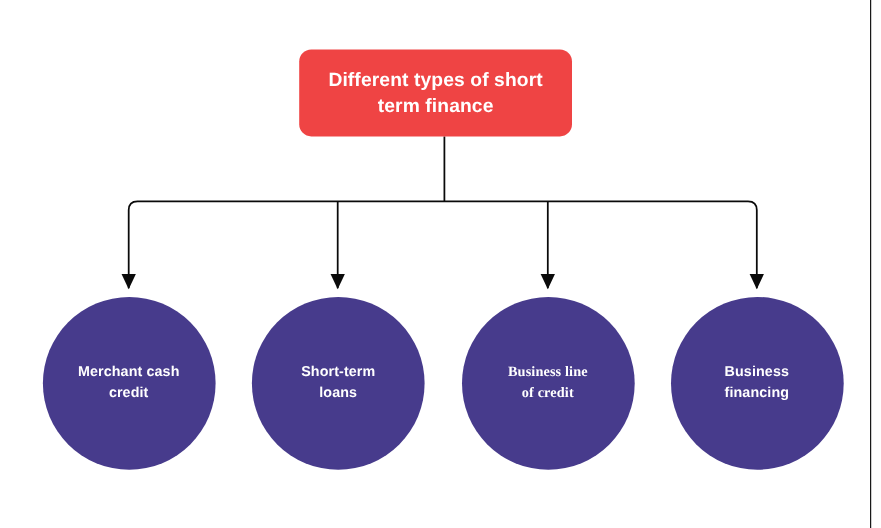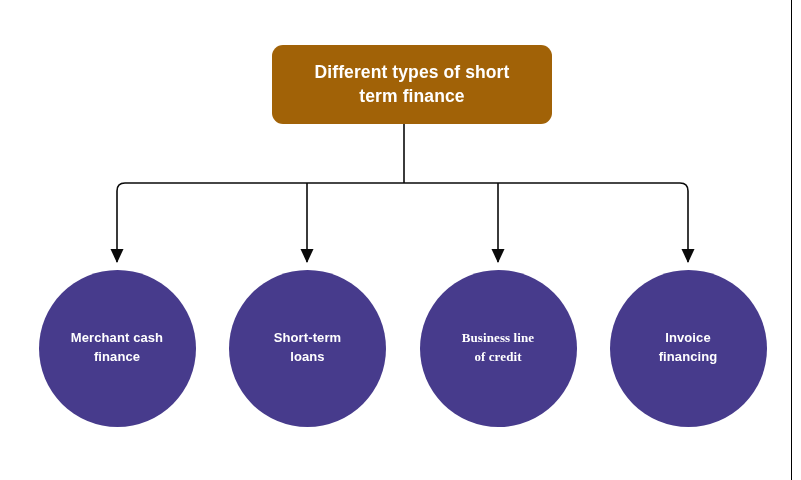--- a/index.html
+++ b/index.html
@@ -31,23 +31,23 @@
     left: 0;
     width: 801px;
     height: 480px;
     pointer-events: none;
   }
   
   .root-box {
     position: absolute;
     left: 272px;
     top: 45px;
-    width: 280px;
+    width: 248px;
     height: 79px;
-    background: #a16207;
+    background: #ef4444;
     border-radius: 11px;
     display: flex;
     align-items: center;
     justify-content: center;
     box-sizing: border-box;
     z-index: 3;
   }
   .root-box-label {
     color: #ffffff;
     font-size: 17.5px;
@@ -104,32 +104,32 @@
     </g>
   </svg>
 
   <div class="root-box">
     <div class="root-box-label">Different types of short
 term finance</div>
   </div>
 
   <div class="leaf-circle" style="left:38.5px; top:269.5px;">
     <div class="leaf-circle-label">Merchant cash
-finance</div>
+credit</div>
   </div>
 
   <div class="leaf-circle" style="left:229px; top:269.5px;align-items:center;">
     <div class="leaf-circle-label">Short-term
 loans</div>
   </div>
 
   <div class="leaf-circle" style="left:419.5px; top:269.5px;font-family:Liberation Serif, serif;">
     <div class="leaf-circle-label">Business line
 of credit</div>
   </div>
 
   <div class="leaf-circle" style="left:609.5px; top:269.5px;">
-    <div class="leaf-circle-label">Invoice
+    <div class="leaf-circle-label">Business
 financing</div>
   </div>
 
   <div class="frame-edge-right"></div>
 </div>
 
 </body></html>

